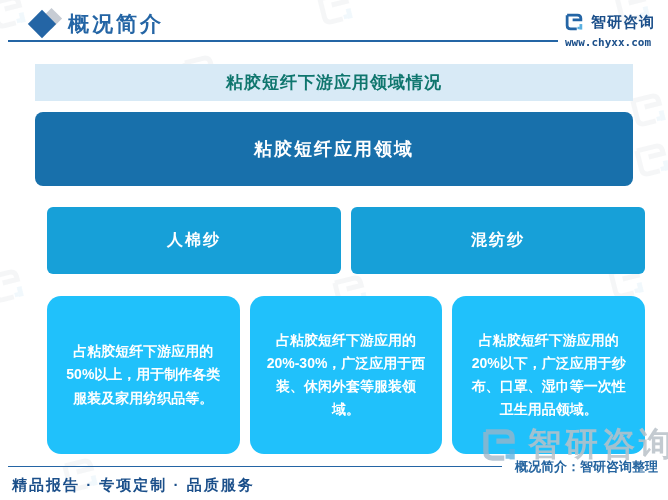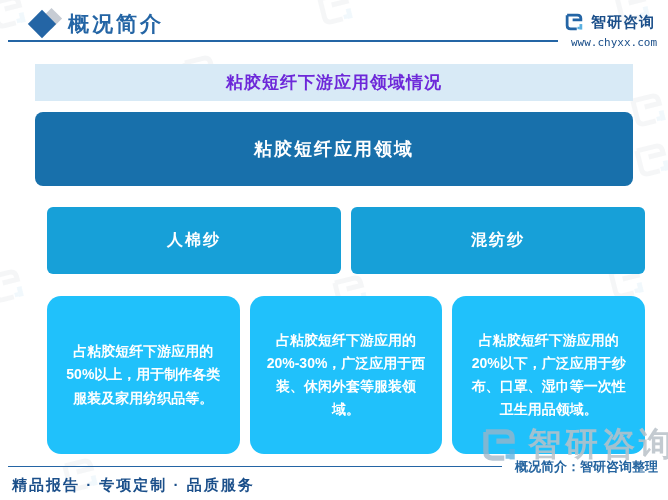--- a/index.html
+++ b/index.html
@@ -22,29 +22,29 @@
     position:absolute;left:68px;top:10px;font-size:21px;font-weight:bold;
     color:#2465a5;letter-spacing:3px;
   }
   .hdr-rule{
     position:absolute;left:8px;top:40px;width:550px;height:2px;background:#2465a5;
   }
   .brand{position:absolute;left:563px;top:11px;display:flex;align-items:center;gap:6px;}
   .brand .glyph{width:22px;height:22px;color:#2465a5;}
   .brand-name{font-size:15px;font-weight:bold;color:#1b4f8a;letter-spacing:1px;}
   .brand-site{
-    position:absolute;left:565px;top:36px;width:98px;text-align:center;
-    font-family:"DejaVu Sans Mono",monospace;font-size:11px;font-weight:normal;color:#1b4f8a;
+    position:absolute;left:565px;top:36px;width:98px;text-align:left;
+    font-family:"DejaVu Sans Mono",monospace;font-size:11px;font-weight:bold;color:#1b4f8a;
   }
   
   .title-bar{
     position:absolute;left:35px;top:64px;width:598px;height:37px;background:#d8eaf6;
     display:flex;align-items:center;justify-content:center;z-index:2;
   }
-  .title-bar span{font-size:17px;font-weight:bold;color:#6d28d9;letter-spacing:1px;}
+  .title-bar span{font-size:17px;font-weight:bold;color:#0f766e;letter-spacing:1px;}
   
   .root-box{
     position:absolute;left:35px;top:112px;width:598px;height:74px;background:#1870ab;
     border-radius:8px;display:flex;align-items:center;justify-content:center;z-index:2;
   }
   .root-box span{font-size:18px;font-weight:bold;color:#ffffff;letter-spacing:2px;}
   .row{position:absolute;left:35px;width:598px;display:flex;gap:10px;z-index:2;margin-left:12px;}
   .branches{top:207px;}
   .leaves{top:296px;}
   .branch{

